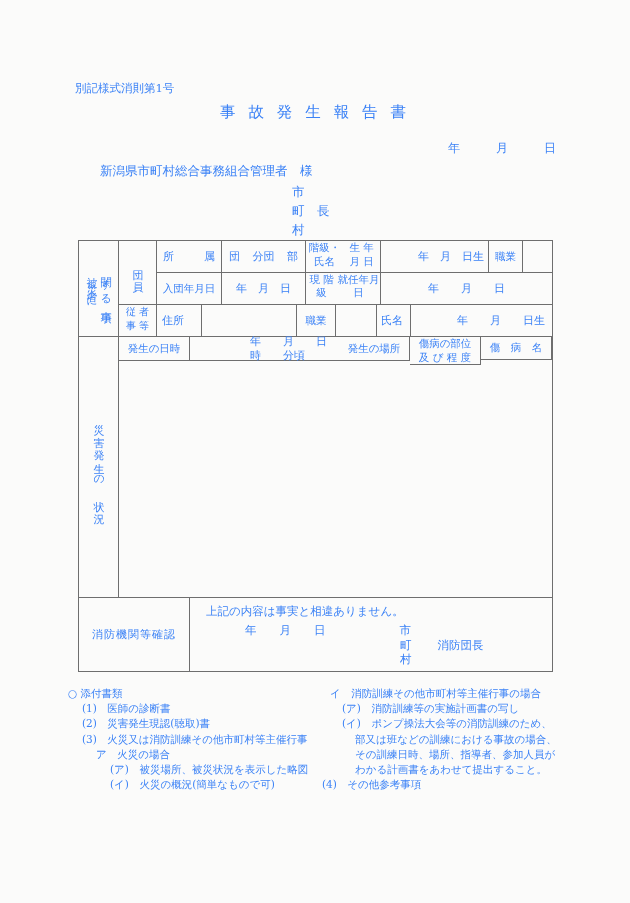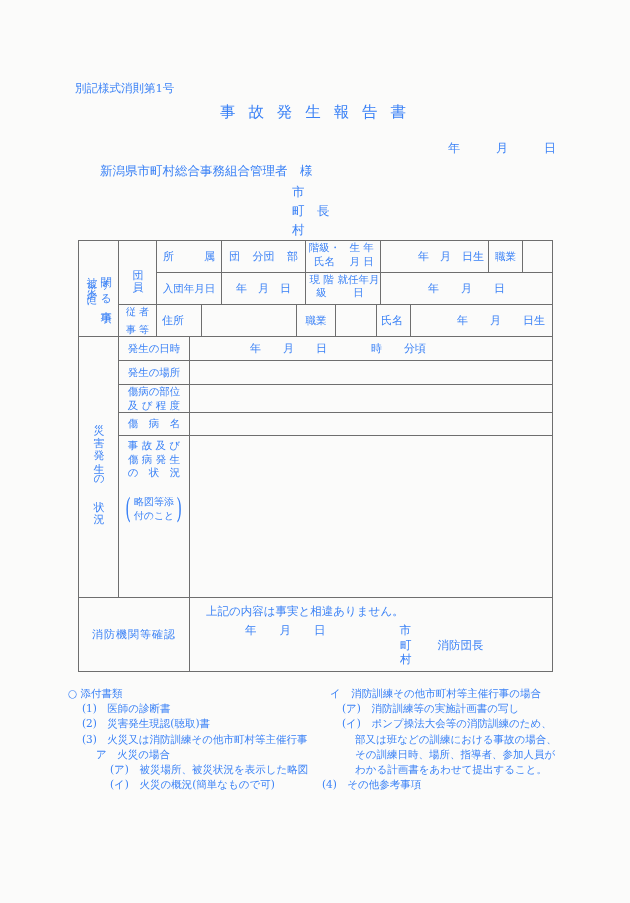--- a/index.html
+++ b/index.html
@@ -43,32 +43,32 @@
   .rowA1, .rowA2 { display:flex; height:32px; }
   .c-aff  { width:65px; display:flex; align-items:center; justify-content:space-between; padding:0 6px; }
   .c-unit { width:84px; display:flex; align-items:center; justify-content:space-between; padding:0 7px; }
   .c-rank { width:75px; display:flex; flex-direction:row; justify-content:center; text-align:center; font-size:10.5px; line-height:1.3; }
   .c-bd   { width:108px; display:flex; align-items:center; justify-content:flex-end; padding-right:4px; }
   .c-occ  { width:34px; font-size:10.5px; }
   .c-last { flex:1; }
   .c-aff2 { width:65px; display:flex; align-items:center; justify-content:center; font-size:10.5px; }
   .c-rest { flex:1; }
   .rowA3 { display:flex; flex:1; }
-  .c-worker { width:38px; display:flex; flex-direction:column; justify-content:space-between; text-align:center; font-size:10px; line-height:1.35; }
+  .c-worker { width:38px; display:flex; flex-direction:column; justify-content:flex-start; text-align:center; font-size:10px; line-height:1.35; }
   .c-addr { width:45px; display:flex; align-items:center; padding-left:5px; }
   .c-addrval { width:95px; }
   .c-occ3 { width:39px; font-size:10.5px; }
   .c-occval { width:41px; }
   .c-name { width:34px; display:flex; align-items:center; padding-left:4px; }
   .c-bd3 { flex:1; display:flex; align-items:center; justify-content:flex-end; padding-right:7px; }
 
   .secB { display:flex; height:261px; }
   .vlabel1 { width:40px; display:flex; align-items:center; justify-content:center; }
   .vlabel1 .vtext { letter-spacing:13px; }
-  .secB-main { flex:1; display:flex; flex-direction:column; }
+  .secB-main { flex:1; display:flex; }
   .rowB { display:flex; }
   .h24 { height:24px; } .h23 { height:23px; } .h28 { height:28px; }
   .rowB-tall { flex:1; }
   .bl { width:71px; display:flex; align-items:center; justify-content:center; text-align:center; font-size:10.5px; line-height:1.3; }
   .bl.multi { flex-direction:column; }
   .bl.topalign { justify-content:flex-start; padding-top:3px; }
   .bv { flex:1; display:flex; align-items:center; }
   .bv-datetime { padding-left:60px; }
   .note { margin-top:15px; display:flex; align-items:center; }
   .paren { font-size:27px; font-weight:400; transform:scaleX(.55); line-height:1; }
@@ -181,33 +181,20 @@
             <div>傷病の部位</div>
             <div>及 び 程 度</div>
           </div>
           <div class="bv"></div>
         </div>
         <div class="rowB h23 bb">
           <div class="bl br">傷　病　名</div>
           <div class="bv"></div>
         </div>
         <div class="rowB rowB-tall">
-          <div class="bl br multi topalign">
-            <div>事 故 及 び</div>
-            <div>傷 病 発 生</div>
-            <div>の　状　況</div>
-            <div class="note">
-              <span class="paren">(</span>
-              <span class="note-lines">
-                <div>略図等添</div>
-                <div>付のこと</div>
-              </span>
-              <span class="paren">)</span>
-            </div>
-          </div>
           <div class="bv"></div>
         </div>
       </div>
     </div>
 
     <div class="secC">
       <div class="clabel br cc">消防機関等確認</div>
       <div class="secC-main">
         <div class="stmt">上記の内容は事実と相違ありません。</div>
         <div class="sign-row1">

